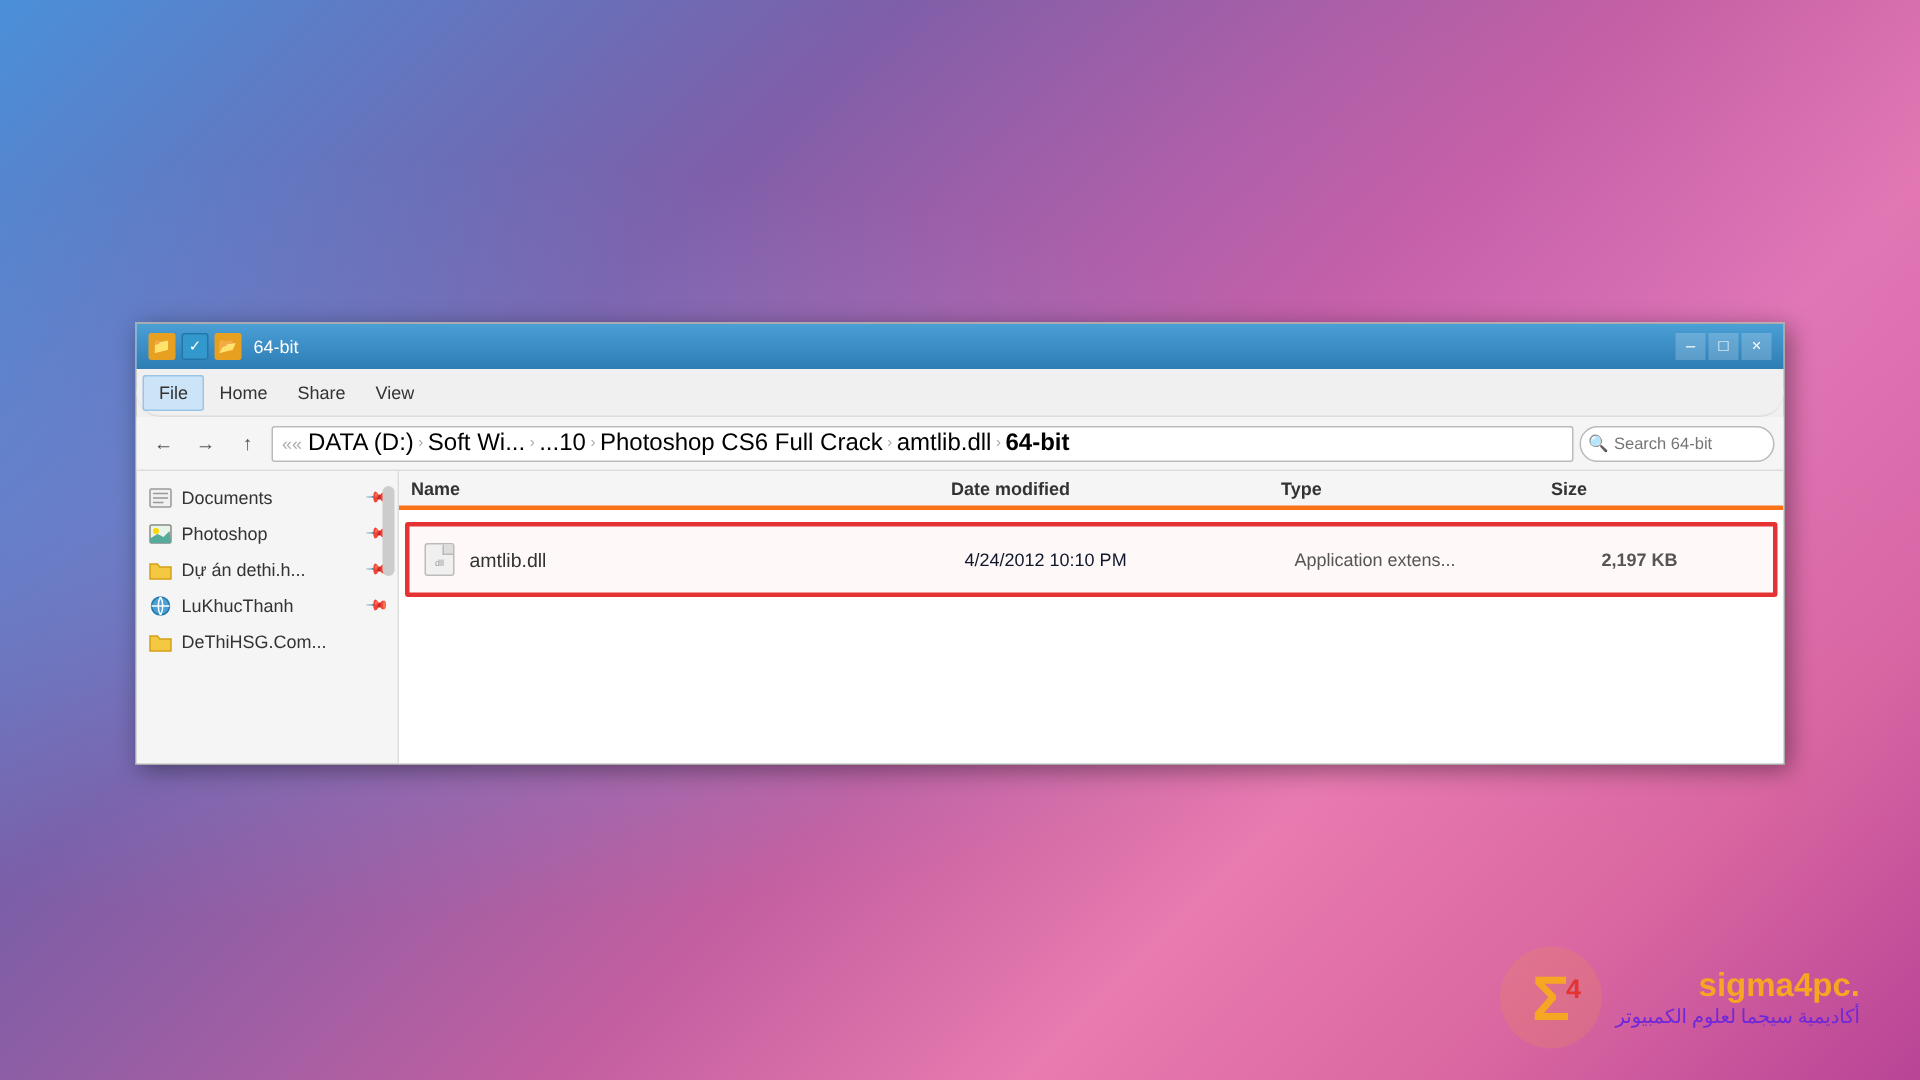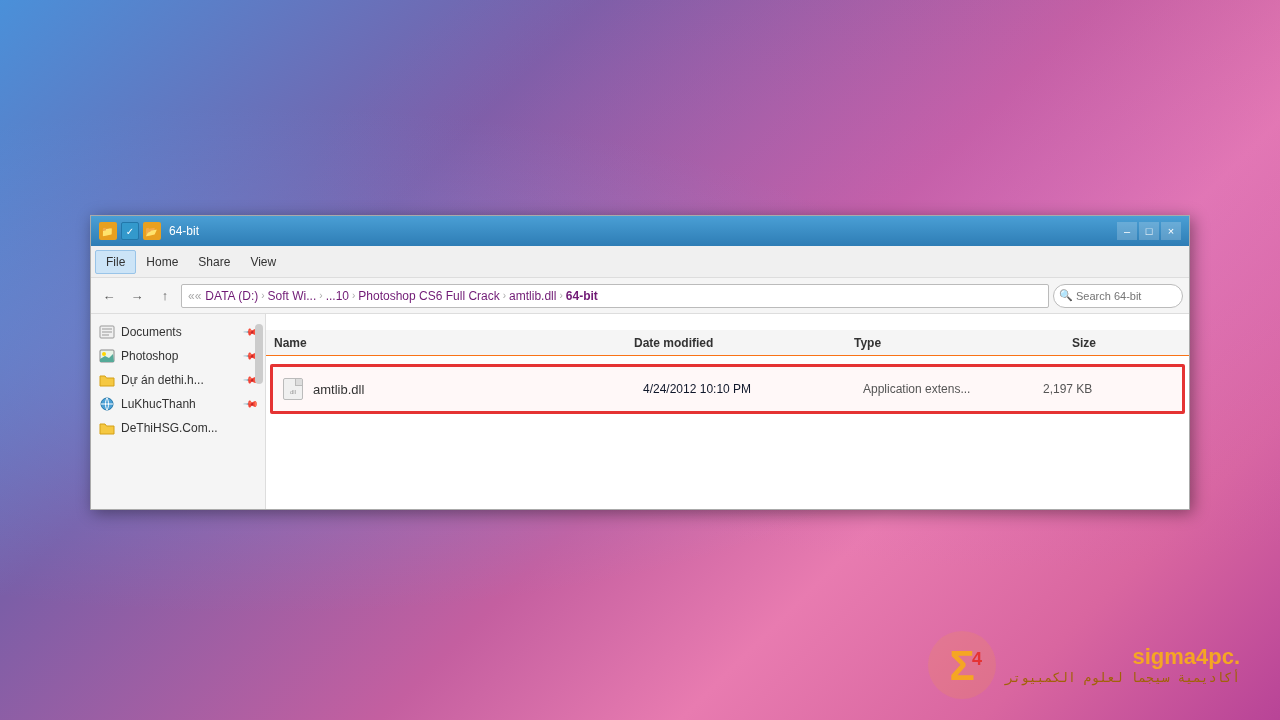--- a/index.html
+++ b/index.html
@@ -95,20 +95,21 @@
 
     
     .menubar {
       height: 32px;
       background: #f0f0f0;
       display: flex;
       align-items: center;
       padding: 0 4px;
       border-bottom: 1px solid #ddd;
       flex-shrink: 0;
+      border-radius: 16px;
     }
     .menu-item {
       padding: 4px 10px;
       font-size: 12px;
       cursor: pointer;
       color: #333;
       border-radius: 2px;
     }
     .menu-item.active {
       background: #cce4f7;
@@ -153,22 +154,22 @@
       font-size: 12px;
       color: #333;
       overflow: hidden;
     }
     .path-separator {
       color: #aaa;
       margin: 0 3px;
       font-size: 10px;
     }
     .path-part {
-      color: #701a75;
-      font-size: 12px;
+      color: #000000;
+      font-size: 16px;
       white-space: nowrap;
     }
     .path-part.current {
       font-weight: 600;
     }
     .search-wrapper {
       position: relative;
       display: flex;
       align-items: center;
     }
@@ -242,36 +243,35 @@
       overflow: auto;
       position: relative;
     }
 
     
     .col-headers {
       display: flex;
       align-items: center;
       height: 26px;
       background: #f5f5f5;
-      border-bottom: 1px solid #f97316;
+      border-bottom: 3px solid #f97316;
       padding: 0 8px;
       position: sticky;
       top: 0;
-      margin-top: 16px;
     }
     .col-header {
       font-size: 12px;
       color: #333;
       font-weight: 600;
       cursor: pointer;
     }
     .col-name { width: 360px; }
     .col-date { width: 220px; }
     .col-type { width: 180px; }
-    .col-size { width: 100px; text-align: center; }
+    .col-size { width: 100px; text-align: left; }
 
     
     .file-row {
       display: flex;
       align-items: center;
       height: 50px;
       padding: 0 8px;
       cursor: pointer;
       border: 3px solid #e53333;
       background: #fff8f8;
@@ -325,21 +325,22 @@
     }
     .file-type {
       width: 180px;
       font-size: 12px;
       color: #555;
     }
     .file-size {
       width: 100px;
       font-size: 12px;
       color: #555;
-      text-align: left;
+      text-align: center;
+      font-weight: bold;
     }
 
     
     .logo-container {
       position: absolute;
       bottom: 20px;
       right: 40px;
       z-index: 20;
       display: flex;
       align-items: center;
@@ -355,22 +356,22 @@
       align-items: flex-end;
     }
     .logo-name {
       font-size: 22px;
       font-weight: bold;
       color: #f5a623;
       font-family: Arial, sans-serif;
     }
     .logo-subtitle {
       font-size: 14px;
-      color: #a16207;
-      font-family: Liberation Mono, monospace;
+      color: #6d28d9;
+      font-family: Liberation Serif, serif;
       direction: rtl;
     }
   </style>
 </head>
 <body>
 
 <div class="bg"></div>
 <div class="bg-overlay"></div>
 
 <div class="explorer">

